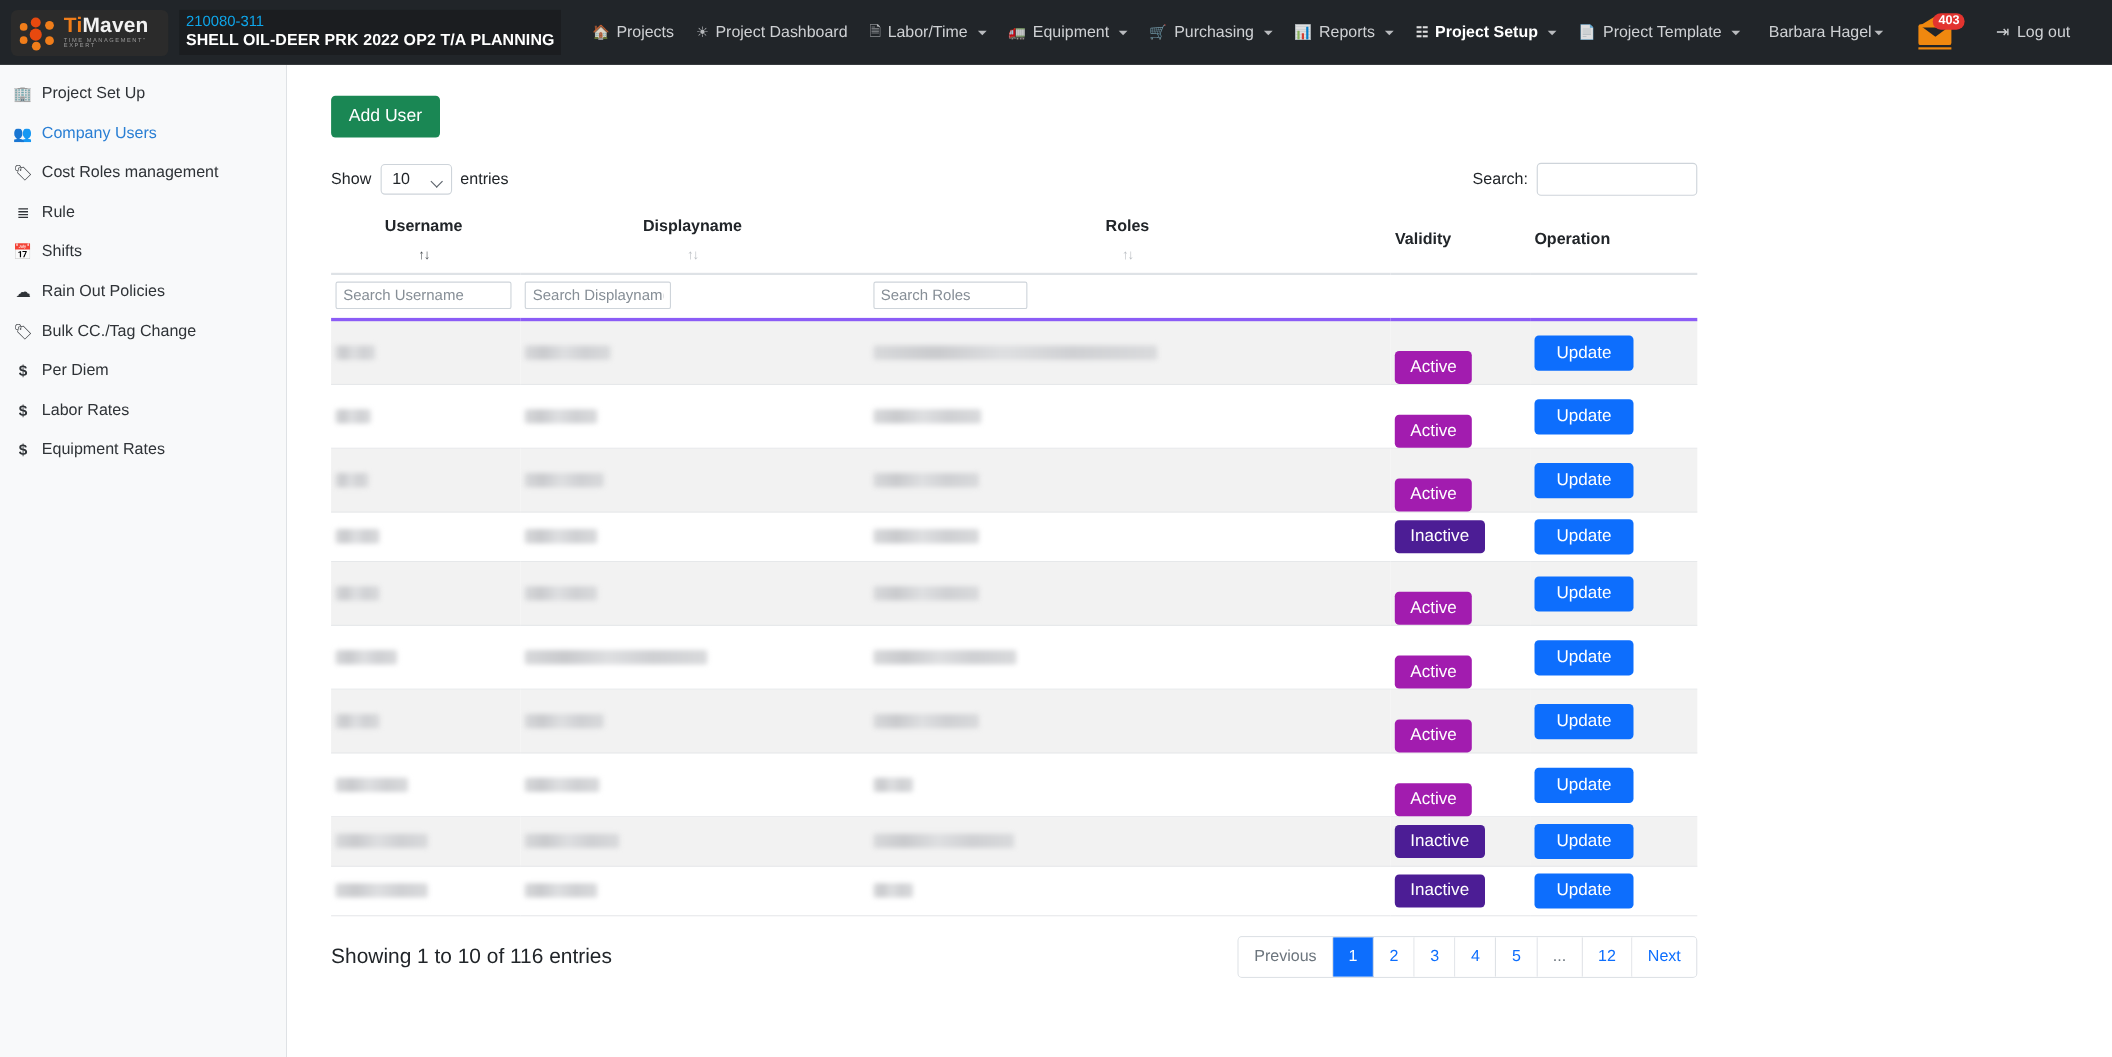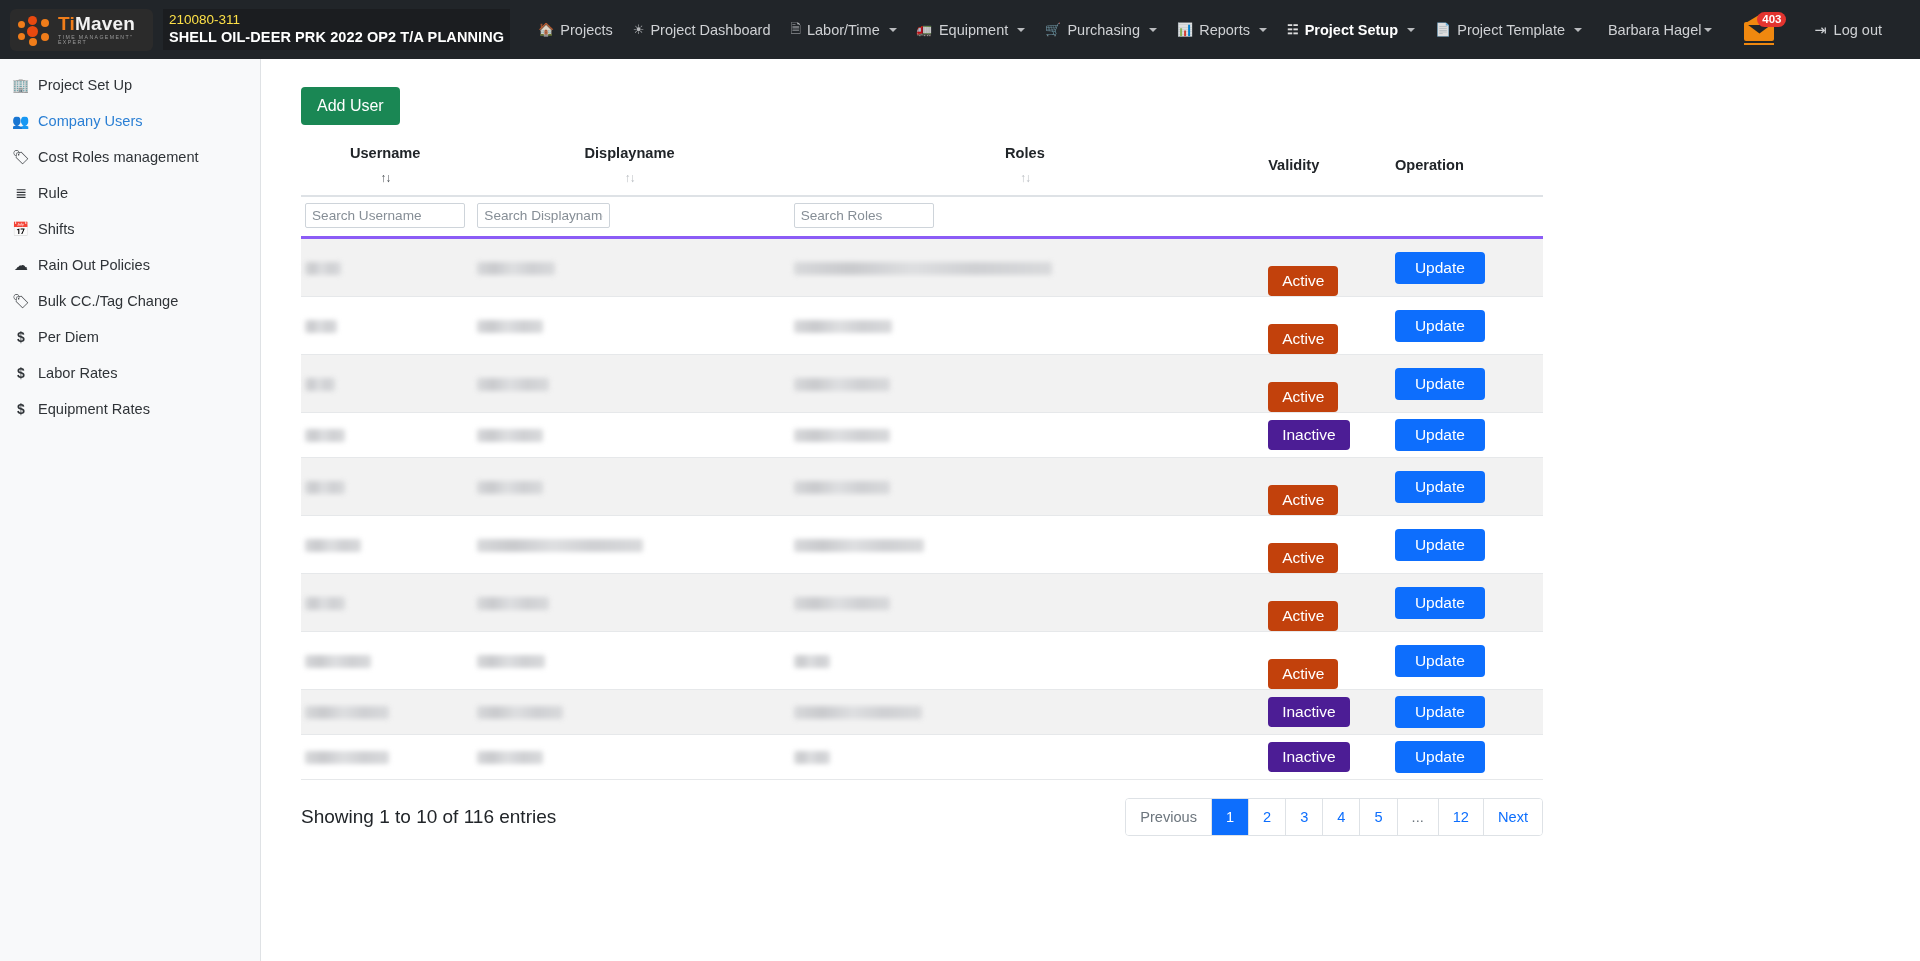--- a/index.html
+++ b/index.html
@@ -47,21 +47,21 @@
   .brand-name span { color: #f07d1a; }
   .brand-tag { font-size: 5.2px; letter-spacing: 1.4px; color: #9a9a9a; margin-top: 2px; }
 
   .proj-block {
     margin-left: 10px;
     background: #1b1d20;
     padding: 2px 6px 3px 6px;
     min-width: 262px;
     flex: none;
   }
-  .proj-num { font-size: 13.5px; color: #fde047; line-height: 17px; }
+  .proj-num { font-size: 13.5px; color: #0ea5e9; line-height: 17px; }
   .proj-name { font-size: 14.5px; color: #ffffff; font-weight: 600; line-height: 19px; letter-spacing: .1px; }
 
   .navitems {
     display: flex;
     align-items: center;
     margin-left: 18px;
     gap: 0;
   }
   .navlink {
     display: flex; align-items: center; gap: 6px;
@@ -202,21 +202,21 @@
     background: linear-gradient(90deg,#d8d9db 0%,#c9cacd 22%,#dedfe1 46%,#cfd0d3 70%,#d9dadc 100%);
     filter: blur(2.6px);
     vertical-align: middle;
   }
 
   .badge {
     display: inline-block; min-width: 62px; text-align: center;
     color: #fff; font-size: 15.5px; padding: 6px 14px; border-radius: 4px;
     cursor: default;
   }
-  .badge.active { background: #c2410c; margin-top: 27px; }
+  .badge.active { background: #a21caf; margin-top: 27px; }
   .badge.inactive { background: #4c1d95; }
   .btn-update {
     background: #0d6efd; border: none; color: #fff;
     font-size: 15.5px; padding: 7px 20px; border-radius: 4px;
     cursor: pointer; font-family: inherit;
   }
 
   .foot { display: flex; align-items: center; justify-content: space-between; margin-top: 18px; }
   .foot-info { font-size: 19px; color: #212529; }
   .pager { display: flex; border: 1px solid #dee2e6; border-radius: 4px; overflow: hidden; }
@@ -357,20 +357,35 @@
       <span class="sico" style="font-weight:700">$</span>
       <span>Equipment Rates</span>
     </div>
   </div>
 
   <div class="content">
     <div class="inner">
 
       <button class="btn-add">Add User</button>
 
+      <div class="table-controls">
+        <div class="showbox">
+          <span>Show</span>
+          <span class="selwrap">
+            <select class="lenmenu">
+              <option>10</option><option>25</option><option>50</option><option>100</option>
+            </select>
+          </span>
+          <span>entries</span>
+        </div>
+        <div class="searchbox">
+          <label>Search:</label>
+          <input type="text" placeholder="" style="">
+        </div>
+      </div>
 
       <table class="data">
         <thead>
           <tr>
             <th class="col-user">
               <div class="th-inner">
                 <span>Username</span>
                 <span class="sortico dark">↑↓</span>
               </div>
             </th>

